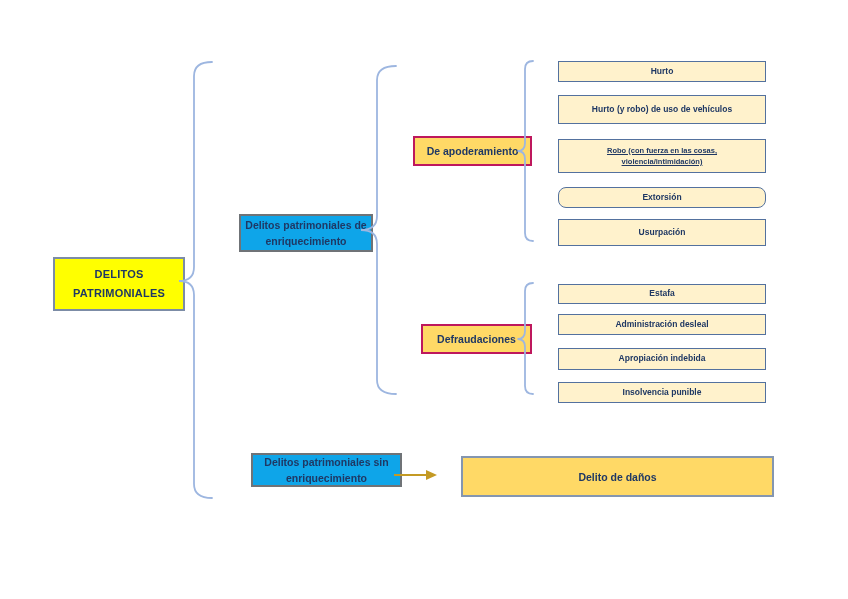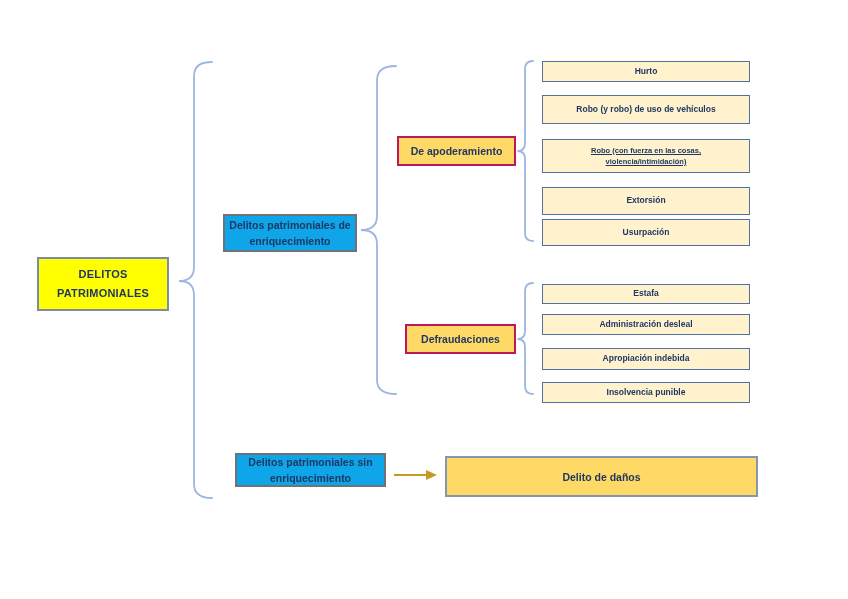--- a/index.html
+++ b/index.html
@@ -3,21 +3,21 @@
 <meta charset="utf-8">
 <style>
   html, body { margin:0; padding:0; background:#ffffff; }
   .canvas {
     position:relative; width:848px; height:599px; background:#ffffff;
     font-family:"Liberation Sans", sans-serif; overflow:hidden;
   }
   .node {
     position:absolute; box-sizing:border-box;
     display:flex; flex-direction:column; align-items:center; justify-content:center;
-    text-align:right; font-weight:bold; color:#1F3864;
+    text-align:right; font-weight:bold; color:#1F3864;margin-left:16px;
   }
   .node-root {
     background:#FFFF00; border:2px solid #7C8CA6;
     font-size:11px; line-height:1.7; letter-spacing:0.2px;
   }
   .node-branch {
     background:#0ea5e9; border:2px solid #6F7377;
     font-size:10.5px; line-height:1.55;
   }
   .node-group {
@@ -65,27 +65,27 @@
   </div>
 
   <svg class="connector" style="left:517px; top:59px;" width="17" height="184" viewBox="0 0 17 184">
     <path d="M16,2 Q8,2 8,10 L8,84 Q8,92 0.5,92 Q8,92 8,100 L8,174 Q8,182 16,182" stroke="#9DB6E0"></path>
   </svg>
 
   <div class="node node-leaf" style="left:542px; top:61px; width:208px; height:21px;">
     <span>Hurto</span>
   </div>
   <div class="node node-leaf" style="left:542px; top:95px; width:208px; height:29px;">
-    <span>Robo (y robo) de uso de vehículos</span>
+    <span>Hurto (y robo) de uso de vehículos</span>
   </div>
   <div class="node node-leaf leaf-sm" style="left:542px; top:139px; width:208px; height:34px;">
     <span>Robo (con fuerza en las cosas,</span>
     <span>violencia/intimidación)</span>
   </div>
-  <div class="node node-leaf" style="left:542px; top:187px; width:208px; height:28px;">
+  <div class="node node-leaf" style="left:542px; top:187px; width:208px; height:21px;border-radius:8px;">
     <span>Extorsión</span>
   </div>
   <div class="node node-leaf" style="left:542px; top:219px; width:208px; height:27px;">
     <span>Usurpación</span>
   </div>
 
   <div class="node node-group" style="left:405px; top:324px; width:111px; height:30px;">
     <span>Defraudaciones</span>
   </div>
 

